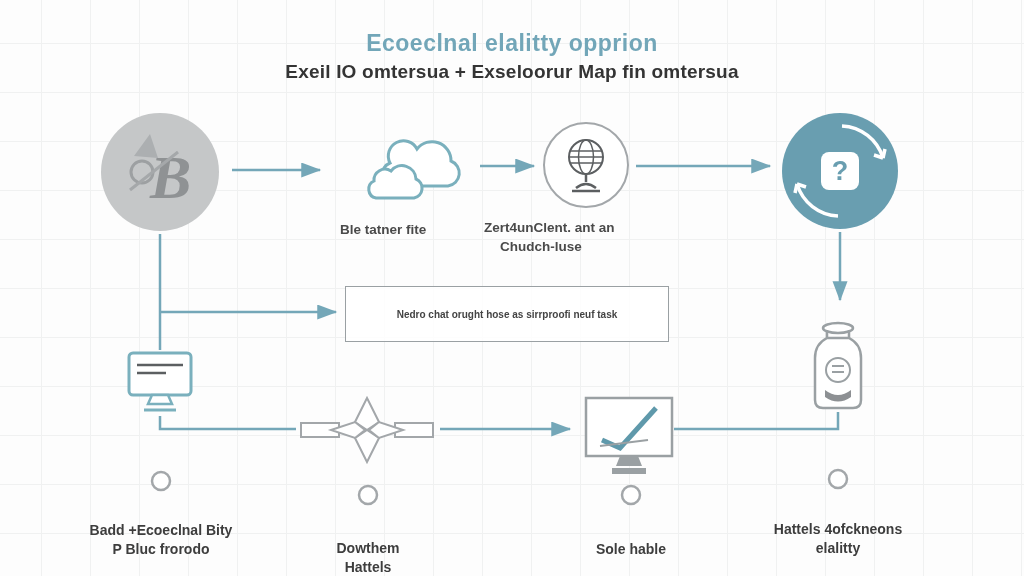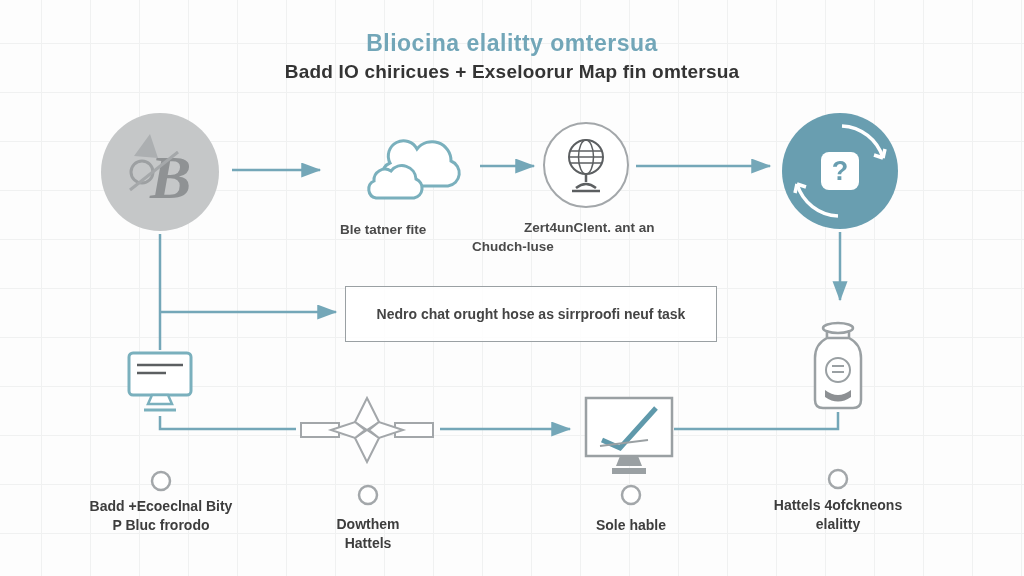--- a/index.html
+++ b/index.html
@@ -17,37 +17,37 @@
     font-size:23px;font-weight:bold;color:#72a6b8;letter-spacing:.5px;
   }
   .subtitle{
     left:0;top:61px;width:1024px;text-align:center;
     font-size:19px;font-weight:bold;color:#343434;letter-spacing:.2px;
   }
   .icon-label{
     text-align:left;font-size:13.5px;font-weight:600;color:#4a4a4a;line-height:19px;
   }
   .banner{
-    left:345px;top:286px;width:372px;height:56px;
+    left:345px;top:286px;width:324px;height:56px;
     border:1.5px solid #9aa0a3;background:rgba(255,255,255,.85);
     display:flex;align-items:center;justify-content:center;text-align:center;
-    font-size:14px;font-weight:600;color:#444;padding:0 14px;box-sizing:border-box;
+    font-size:10px;font-weight:600;color:#444;padding:0 14px;box-sizing:border-box;
   }
   .legend-text{
-    text-align:center;font-size:14px;font-weight:700;color:#3d3d3d;line-height:19px;
+    text-align:center;font-size:14px;font-weight:700;color:#3d3d3d;line-height:19px;margin-top:24px;
   }
   svg{display:block;}
 </style>
 </head>
 <body>
 
 <div class="canvas">
 
-  <div class="abs title">Bliocina elalitty omtersua</div>
-  <div class="abs subtitle">Badd IO chiricues + Exseloorur Map fin omtersua</div>
+  <div class="abs title">Ecoeclnal elalitty opprion</div>
+  <div class="abs subtitle">Exeil IO omtersua + Exseloorur Map fin omtersua</div>
 
   <svg class="abs" style="left:0;top:0;" width="1024" height="576" viewBox="0 0 1024 576">
     <defs>
       <marker id="arr" markerWidth="10" markerHeight="8" refX="7.5" refY="3" orient="auto">
         <path d="M0,0 L8,3 L0,6 Z" fill="#74a7b8"></path>
       </marker>
     </defs>
     <g stroke="#74a7b8" stroke-width="2.5" fill="none">
       <path d="M 232 170 H 320" marker-end="url(#arr)"></path>
       <path d="M 480 166 H 534" marker-end="url(#arr)"></path>
@@ -78,22 +78,22 @@
 
   <svg class="abs" style="left:541px;top:119px;" width="90" height="92" viewBox="0 0 90 92">
     <circle cx="45" cy="46" r="42" fill="#ffffff" stroke="#a3a7aa" stroke-width="2"></circle>
     <circle cx="45" cy="38" r="17" fill="none" stroke="#5c5f61" stroke-width="2"></circle>
     <ellipse cx="45" cy="38" rx="7.5" ry="17" fill="none" stroke="#5c5f61" stroke-width="1.5"></ellipse>
     <path d="M29 32 H61 M28 38 H62 M29 44 H61" stroke="#5c5f61" stroke-width="1.5" fill="none"></path>
     <path d="M45 55 V 63" stroke="#5c5f61" stroke-width="2.5" fill="none"></path>
     <path d="M35 69 Q45 61 55 69" stroke="#5c5f61" stroke-width="2.5" fill="none"></path>
     <path d="M31 72 H 59" stroke="#5c5f61" stroke-width="2.5" fill="none"></path>
   </svg>
-  <div class="abs icon-label" style="left:524px;top:218px;width:172px;">Zert4unClent. ant an</div>
-  <div class="abs icon-label" style="left:472px;top:237px;width:172px;">Chudch-luse</div>
+  <div class="abs icon-label" style="left:484px;top:218px;width:172px;">Zert4unClent. ant an</div>
+  <div class="abs icon-label" style="left:500px;top:237px;width:172px;">Chudch-luse</div>
 
   <svg class="abs" style="left:780px;top:110px;" width="120" height="122" viewBox="0 0 120 122">
     <circle cx="60" cy="61" r="58" fill="#699eb0"></circle>
     <path d="M 62 16 A 45 45 0 0 1 103 48" stroke="#ffffff" stroke-width="3.5" fill="none"></path>
     <path d="M 103 48 l -9 -3 m 9 3 l 2 -9" stroke="#ffffff" stroke-width="3.5" fill="none"></path>
     <path d="M 58 106 A 45 45 0 0 1 17 74" stroke="#ffffff" stroke-width="3.5" fill="none"></path>
     <path d="M 17 74 l 9 3 m -9 -3 l -2 9" stroke="#ffffff" stroke-width="3.5" fill="none"></path>
     <rect x="41" y="42" width="38" height="38" rx="8" fill="#ffffff"></rect>
     <text x="60" y="70" text-anchor="middle" font-size="27" font-weight="bold" font-family="'Liberation Sans',sans-serif" fill="#699eb0">?</text>
   </svg>

